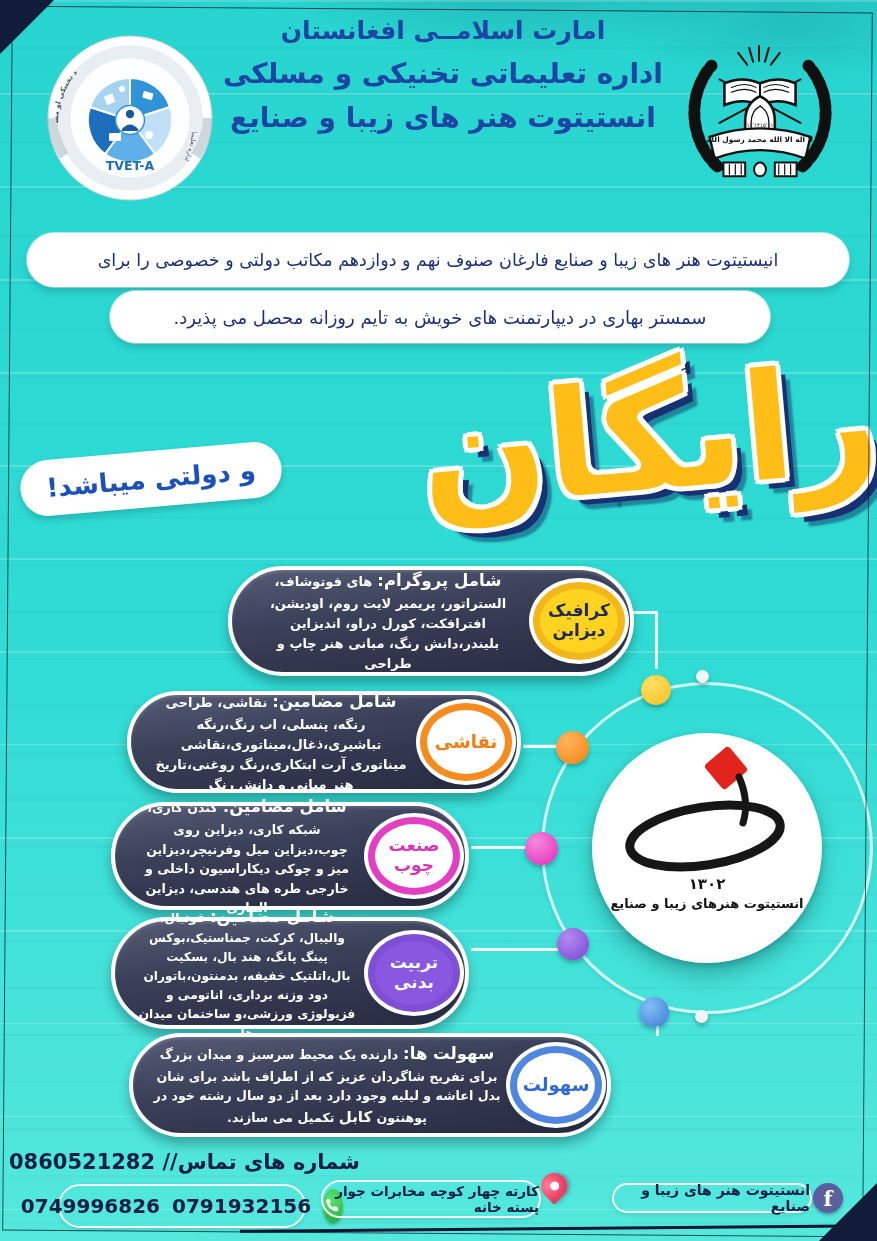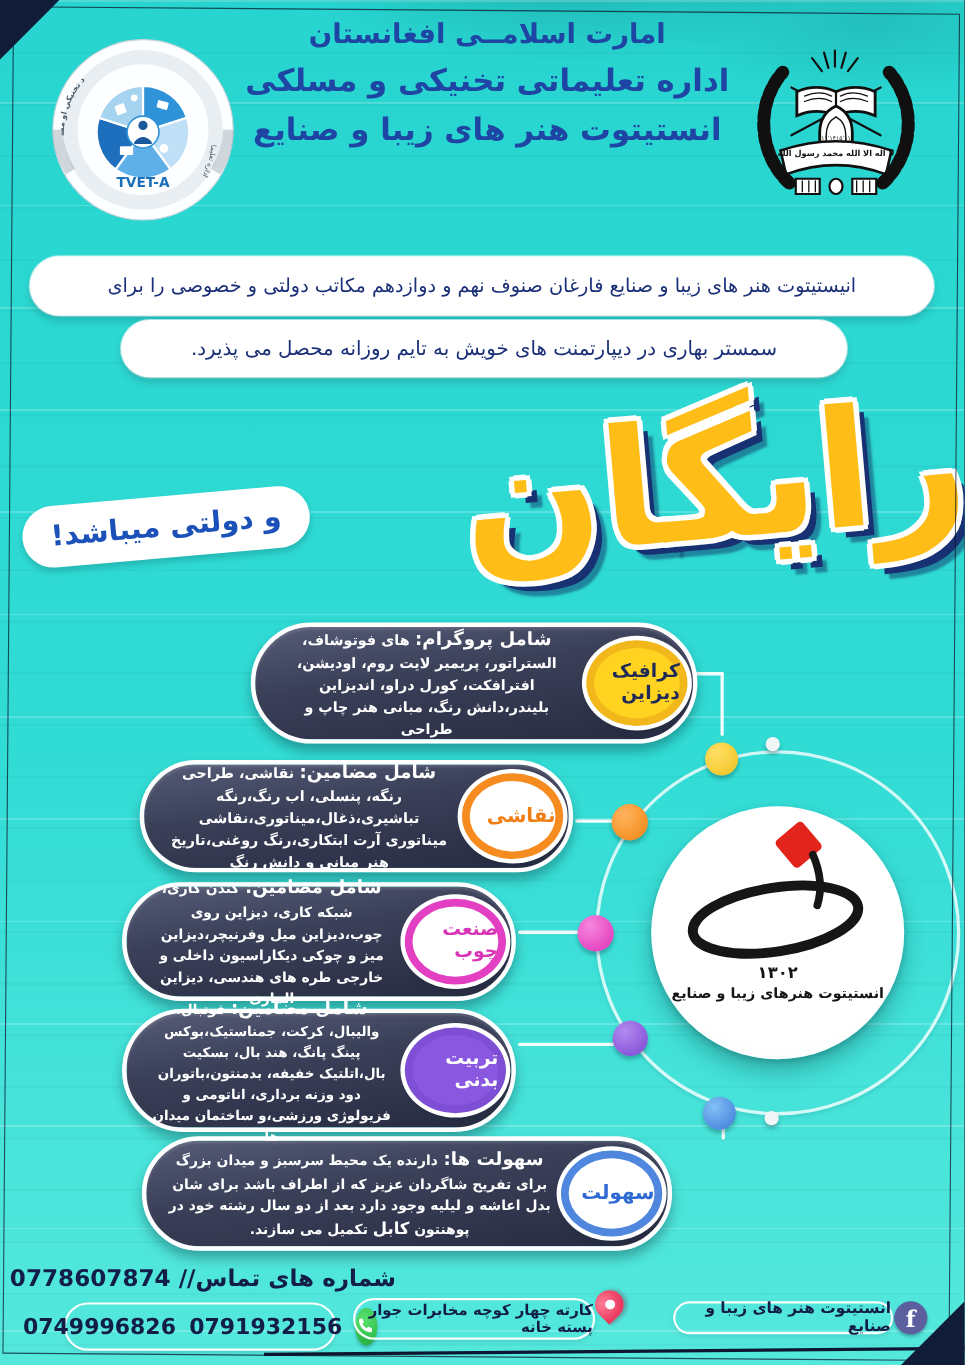--- a/index.html
+++ b/index.html
@@ -59,21 +59,21 @@
   .big-logo .name{position:absolute;left:0;top:163px;width:100%;text-align:center;font-size:13px;font-weight:800;color:#141414;direction:rtl;}
   
   .card{position:absolute;z-index:3;border-radius:58px;border:4px solid #fff;direction:rtl;display:flex;align-items:center;
     background:linear-gradient(172deg,#565c76 0%,#3b4059 40%,#262b41 100%);
     box-shadow:0 7px 11px rgba(0,25,35,.32), inset 0 2px 3px rgba(255,255,255,.14);}
   .card-text{flex:1;padding:6px 106px 6px 20px;text-align:center;color:#fff;font-weight:700;font-size:13px;line-height:1.55;overflow:hidden;}
   .lead{font-size:16.5px;font-weight:800;margin-left:5px;margin-top:23px;}
   .hl{font-size:15px;font-weight:800;}
   .badge{position:absolute;right:5px;top:50%;transform:translateY(-50%);width:92px;height:78px;border-radius:50%;
     border:7px solid var(--ring);background:var(--bg);color:var(--fg);
-    display:flex;flex-direction:column;align-items:flex-start;justify-content:center;
+    display:flex;flex-direction:column;align-items:center;justify-content:center;
     font-weight:800;font-size:17px;line-height:1.15;text-align:center;
     box-shadow:0 0 0 4px #fff, 0 4px 7px rgba(0,25,35,.3);}
   .badge--single{font-size:18px;}
   
   .phones-line{position:absolute;left:60px;top:1150px;width:300px;z-index:3;direction:rtl;text-align:center;
     color:#121d48;font-weight:800;font-size:21px;white-space:nowrap;}
   .phones-line .num{letter-spacing:.5px;}
   .pill{position:absolute;z-index:3;border:2px solid rgba(255,255,255,.95);border-radius:24px;
     display:flex;align-items:center;justify-content:center;direction:rtl;color:#121d48;font-weight:800;
     box-shadow:0 2px 4px rgba(0,50,60,.12);}
@@ -222,21 +222,21 @@
 
   <div class="card" style="left:129px;top:1033px;width:482px;height:104px;--ring:#4f86de;--bg:#ffffff;--fg:#2e6ad2;">
     <div class="card-text" style="font-size:12.6px;"><span class="lead">سهولت ها:</span><span>دارنده یک محیط سرسبز و میدان بزرگ برای تفریح شاگردان عزیز که از اطراف باشد برای شان بدل اعاشه و لیلیه وجود دارد بعد از دو سال رشته خود در پوهنتون </span><span class="hl">کابل</span><span> تکمیل می سازند.</span></div>
     <div class="badge badge--single">
       <span>سهولت</span>
     </div>
   </div>
 
   <div class="phones-line">
     <span>شماره های تماس//</span>
-    <span class="num">0778607874</span>
+    <span class="num">0860521282</span>
   </div>
 
   <div class="pill wa-pill">
     <span class="wa-icon">
       <svg width="20" height="20" viewBox="0 0 24 24">
           <path fill="#fff" d="M6.8 3.2c.5 0 1 .3 1.2.8l1.2 2.6c.2.4.1.9-.2 1.2L7.7 9c.9 1.9 2.8 3.8 4.7 4.7l1.2-1.3c.3-.3.8-.4 1.2-.2l2.6 1.2c.5.2.8.7.8 1.2v2.2c0 .8-.7 1.5-1.5 1.4C9.6 17.6 4.4 12.4 4 5.3c-.1-.8.6-1.5 1.4-1.5z"></path>
         </svg>
     </span>
     <span class="num">0791932156</span>
     <span class="num">0749996826</span>

